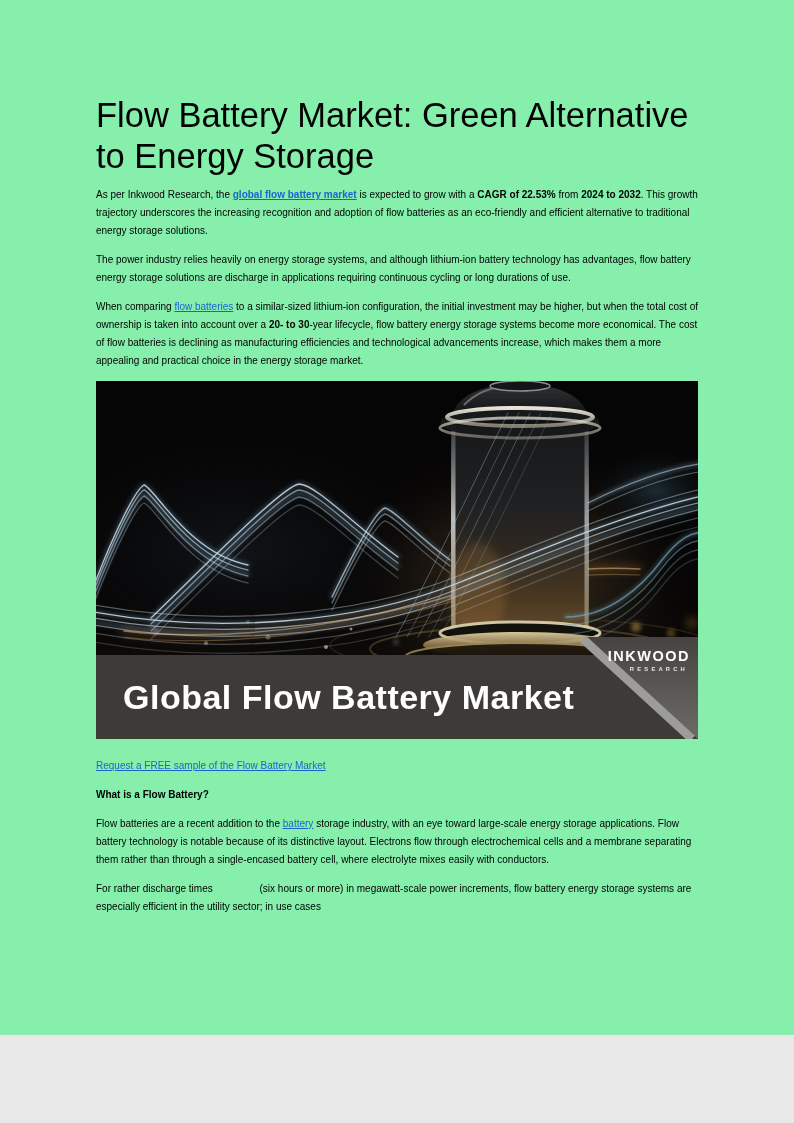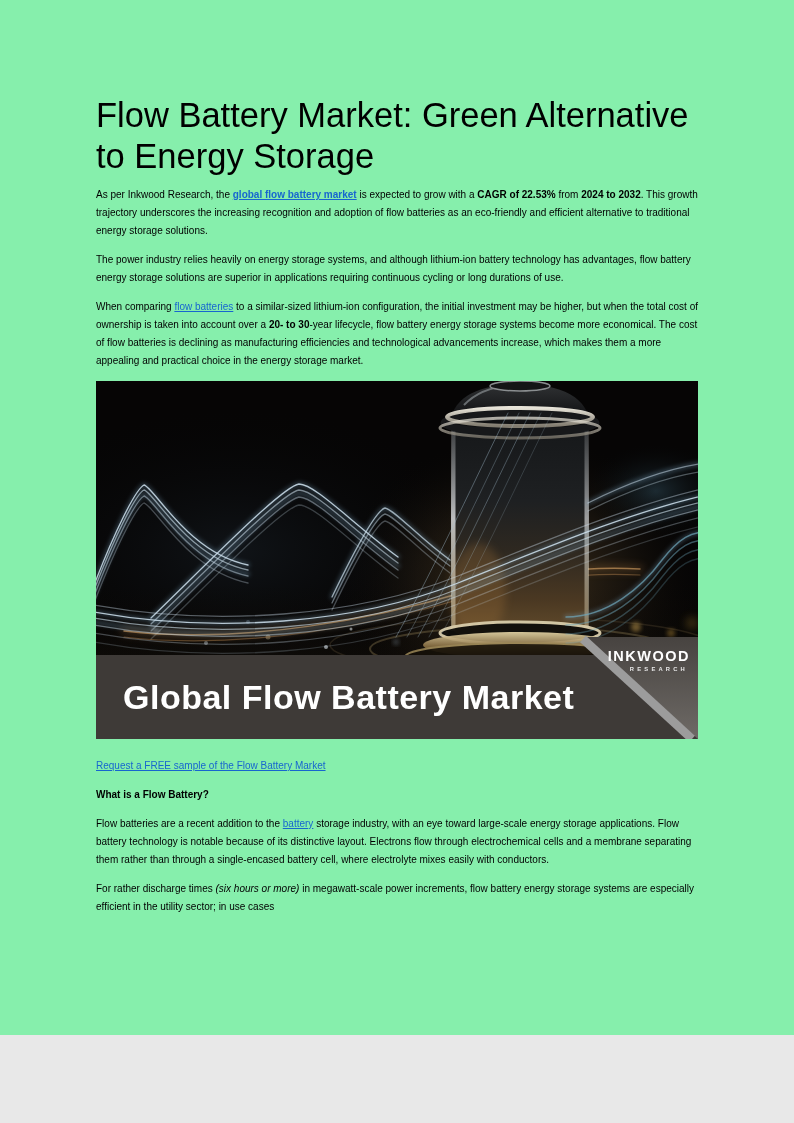--- a/index.html
+++ b/index.html
@@ -24,21 +24,21 @@
   p.body-text{
     margin:0 0 11px 0;
     font-size:10px;
     line-height:18px;
     color:#000;
   }
   p.section-heading{font-weight:700;margin-top:4px;}
   p.last{margin-bottom:0;}
   .run-n{}
   .run-b{font-weight:700;}
-  .run-i{font-style:italic;}
+  .run-i{margin-left:44px;}
   .run-l,.run-bl{color:var(--link-color,#1766cf);text-decoration:underline;cursor:pointer;}
   .run-bl{font-weight:700;}
   figure.hero{
     margin:8px 0 18px 0;
     width:602px;height:358px;
     padding:0;line-height:0;
   }
   figure.hero svg{display:block;}
   .banner-title-text{
     font-family:"Liberation Sans","DejaVu Sans",sans-serif;
@@ -46,21 +46,21 @@
   }
 </style>
 </head>
 <body>
 
 <div class="page">
 
   <h1 class="doc-title">Flow Battery Market: Green Alternative to Energy Storage</h1>
 
   <p class="body-text"><span class="run-n">As per Inkwood Research, the </span><a class="run-bl">global flow battery market</a><span class="run-n"> is expected to grow with a </span><span class="run-b">CAGR of 22.53%</span><span class="run-n"> from </span><span class="run-b">2024 to 2032</span><span class="run-n">. This growth trajectory underscores the increasing recognition and adoption of flow batteries as an eco-friendly and efficient alternative to traditional energy storage solutions.</span></p>
-  <p class="body-text"><span class="run-n">The power industry relies heavily on energy storage systems, and although lithium-ion battery technology has advantages, flow battery energy storage solutions are superior in applications requiring continuous cycling or long durations of use.</span></p>
+  <p class="body-text"><span class="run-n">The power industry relies heavily on energy storage systems, and although lithium-ion battery technology has advantages, flow battery energy storage solutions are discharge in applications requiring continuous cycling or long durations of use.</span></p>
   <p class="body-text"><span class="run-n">When comparing </span><a class="run-l">flow batteries</a><span class="run-n"> to a similar-sized lithium-ion configuration, the initial investment may be higher, but when the total cost of ownership is taken into account over a </span><span class="run-b">20- to 30</span><span class="run-n">-year lifecycle, flow battery energy storage systems become more economical. The cost of flow batteries is declining as manufacturing efficiencies and technological advancements increase, which makes them a more appealing and practical choice in the energy storage market.</span></p>
 
   <figure class="hero">
     <svg viewBox="0 0 602 358" width="602" height="358" xmlns="http://www.w3.org/2000/svg">
       <defs>
         <radialGradient id="warmGlow" cx="50%" cy="50%" r="50%">
           <stop offset="0%" stop-color="#8a6a38" stop-opacity="0.5"></stop>
           <stop offset="55%" stop-color="#55432a" stop-opacity="0.22"></stop>
           <stop offset="100%" stop-color="#000000" stop-opacity="0"></stop>
         </radialGradient>

